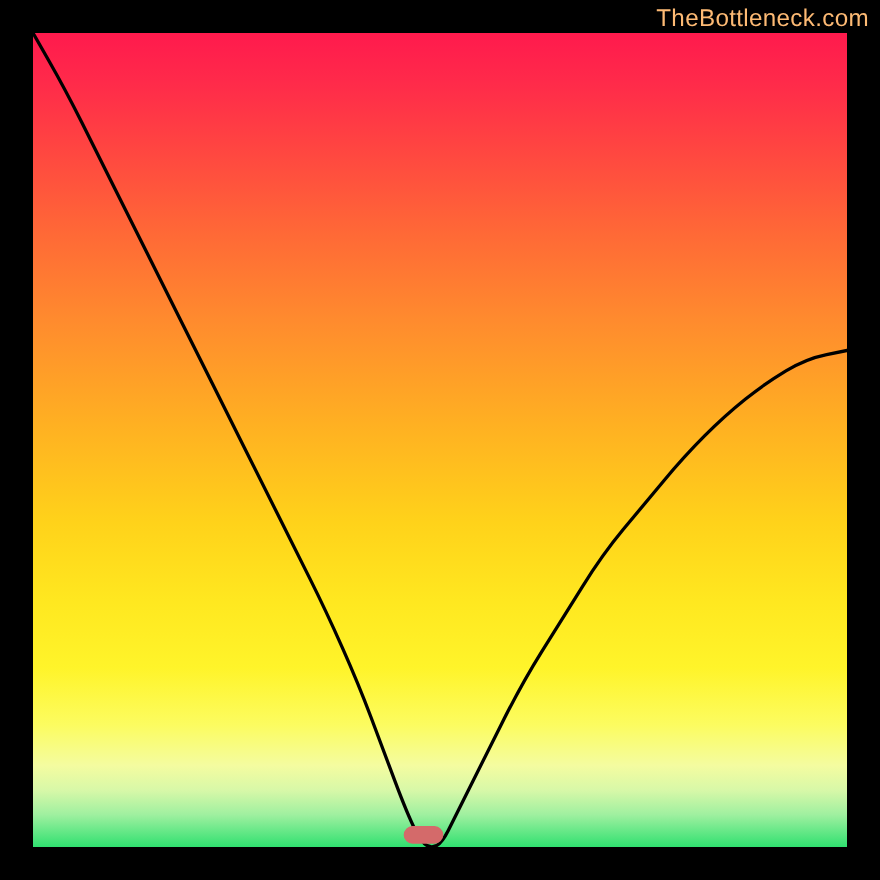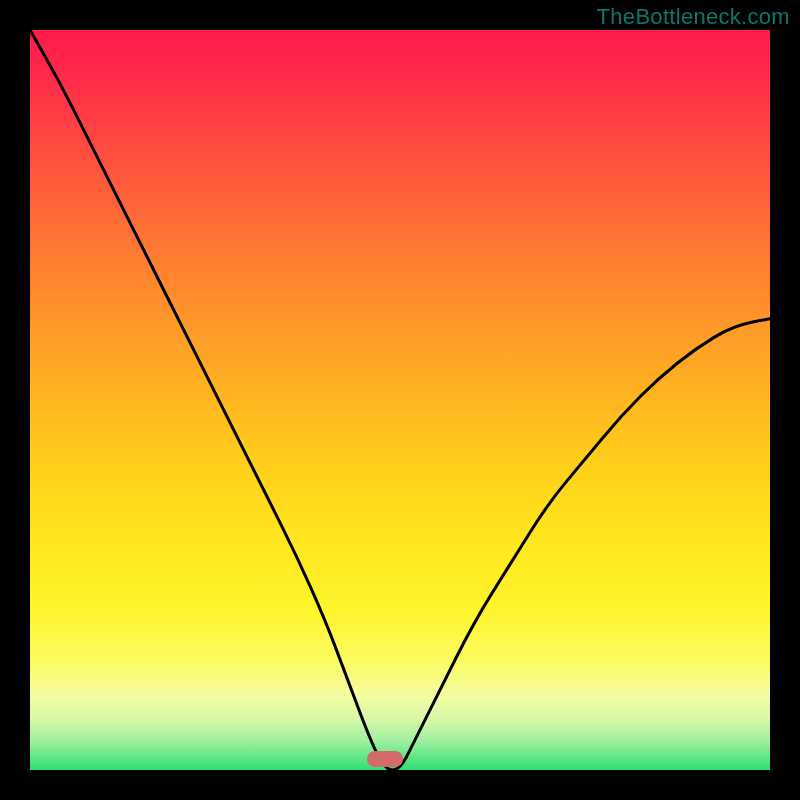--- a/index.html
+++ b/index.html
@@ -14,21 +14,21 @@
   .stage {
     position: relative;
     width: 800px;
     height: 800px;
     background: #000;
   }
   .watermark {
     position: absolute;
     top: 4px;
     right: 10px;
-    color: #0f766e;
+    color: #fdba74;
     font-size: 22px;
     font-weight: 500;
     letter-spacing: 0.3px;
     user-select: none;
   }
   .plot-frame {
     position: absolute;
     left: 30px;
     top: 30px;
     width: 740px;

